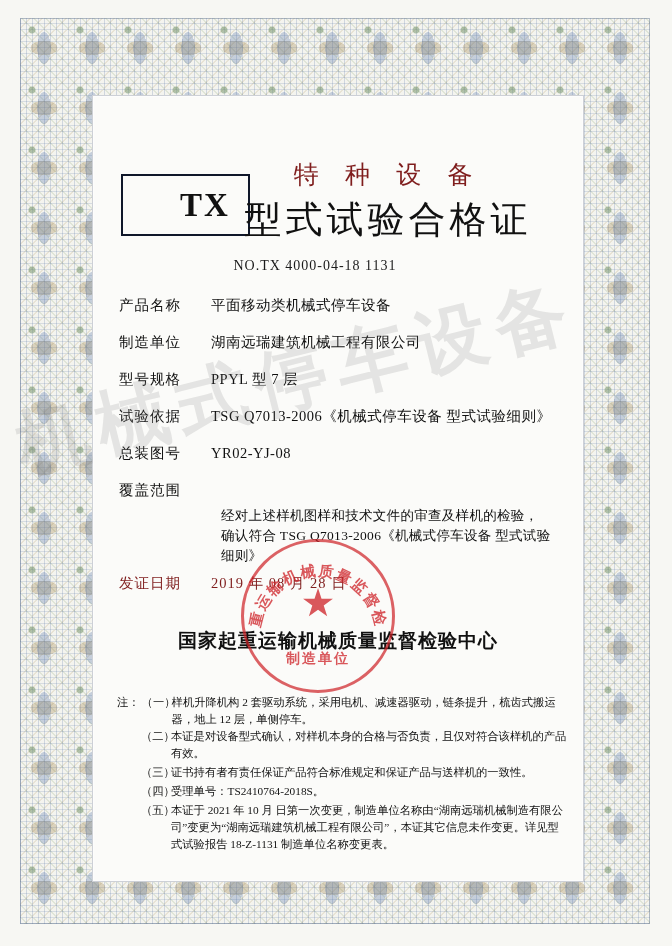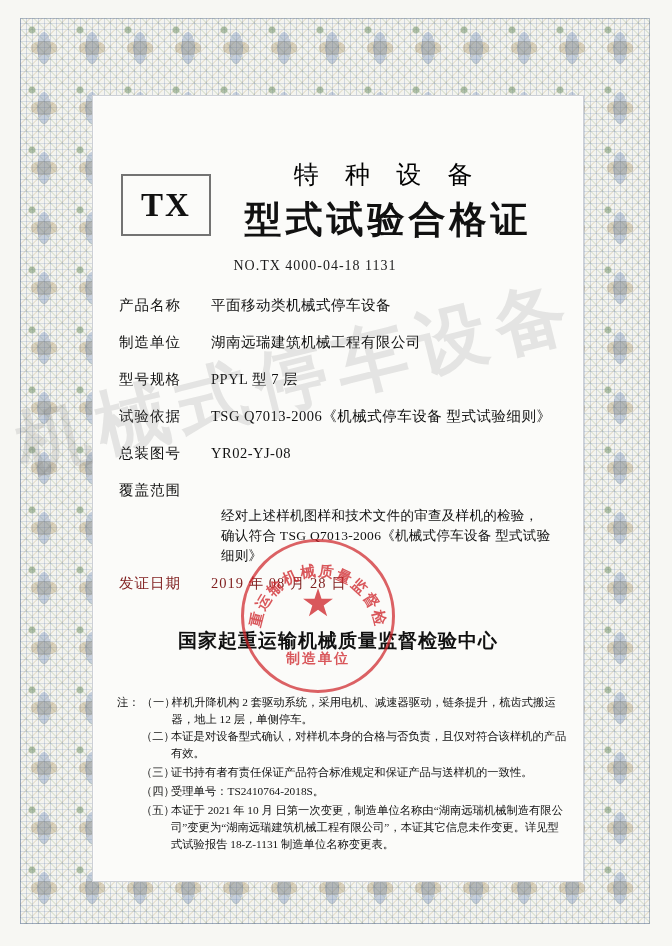--- a/index.html
+++ b/index.html
@@ -83,52 +83,53 @@
     z-index: 5;
   }
 
   
   .tx-box {
     position: absolute;
     left: 28px;
     top: 78px;
     width: 86px;
     height: 58px;
-    border: 2px solid #737373;
+    border: 2px solid #0f172a;
     display: flex;
     align-items: center;
     justify-content: center;
+    padding-left: 39px;
   }
   .tx-box .tx-text {
     font-family: "Liberation Serif", serif;
     font-size: 33px;
     font-weight: bold;
     letter-spacing: 2px;
     color: #111;
   }
 
   .title-block {
     position: absolute;
     left: 120px;
     top: 62px;
     width: 350px;
     text-align: center;
   }
   .title-small {
     font-size: 25px;
     letter-spacing: 10px;
-    color: #000000;
+    color: #7f1d1d;
     font-weight: normal;
     margin-bottom: 4px;
   }
   .title-big {
     font-size: 37px;
     letter-spacing: 4px;
     color: #111;
-    font-weight: bold;
+    font-weight: normal;
     text-align: center;
   }
 
   .cert-no {
     position: absolute;
     left: 0;
     top: 162px;
     width: 444px;
     text-align: center;
     font-size: 14px;

